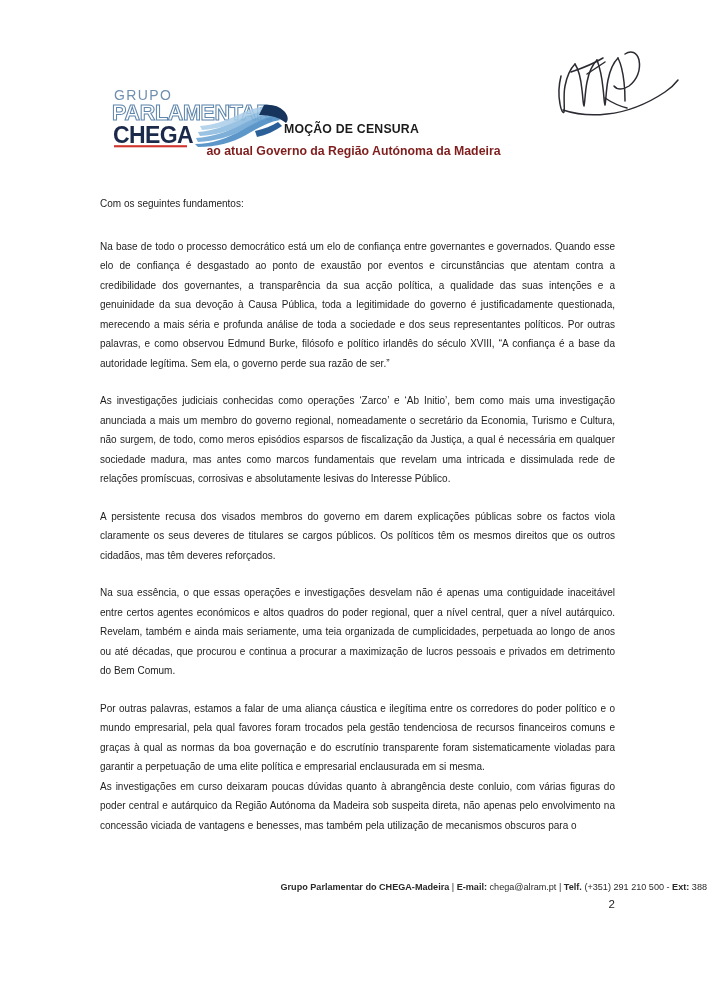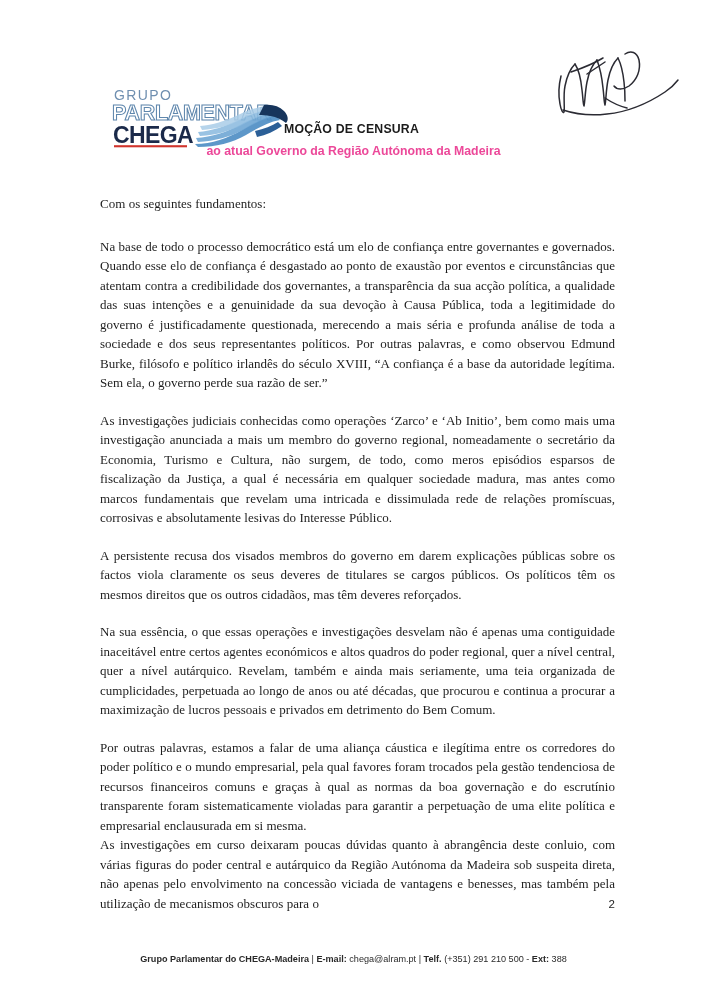--- a/index.html
+++ b/index.html
@@ -61,40 +61,39 @@
     font-size: 12.3px;
     font-weight: bold;
     letter-spacing: .2px;
     color: #1b1b1b;
     margin: 0 4px 7px 0;
     line-height: 1.25;
   }
   .doc-subtitle {
     font-size: 12.3px;
     font-weight: bold;
-    color: #ec4899;
+    color: #7f1d1d;
     margin: 0;
     line-height: 1.25;
   }
 
   
   .content {
     position: absolute;
     left: 100px;
     top: 194px;
     width: 515px;
   }
   .para {
-    font-size: 13px;
+    font-size: 10px;
     line-height: 19.5px;
     text-align: justify;
     color: #1d1d1d;
     margin: 0 0 18px 0;
     word-spacing: .1px;
-    font-family: Liberation Serif, serif;
   }
   .para.lead {
     margin-bottom: 23px;
     text-align: left;
   }
   .para.tight {
     margin-bottom: 0;
   }
   .para-group {
     margin-bottom: 8px;
@@ -107,23 +106,23 @@
     right: 92px;
     top: 898px;
     font-size: 11.5px;
     color: #1d1d1d;
   }
 
   
   .footer {
     position: absolute;
     left: 0;
-    top: 952px;
-    width: 707px;
-    text-align: center;
+    top: 880px;
+    width: 707px;
+    text-align: right;
   }
   .footer-line {
     font-size: 9.1px;
     line-height: 15.5px;
     color: #2a2a2a;
     white-space: nowrap;
   }
   .footer-line .b { font-weight: bold; }
   .footer-line.second { font-weight: normal; color: #3a3a3a; }
 </style>

